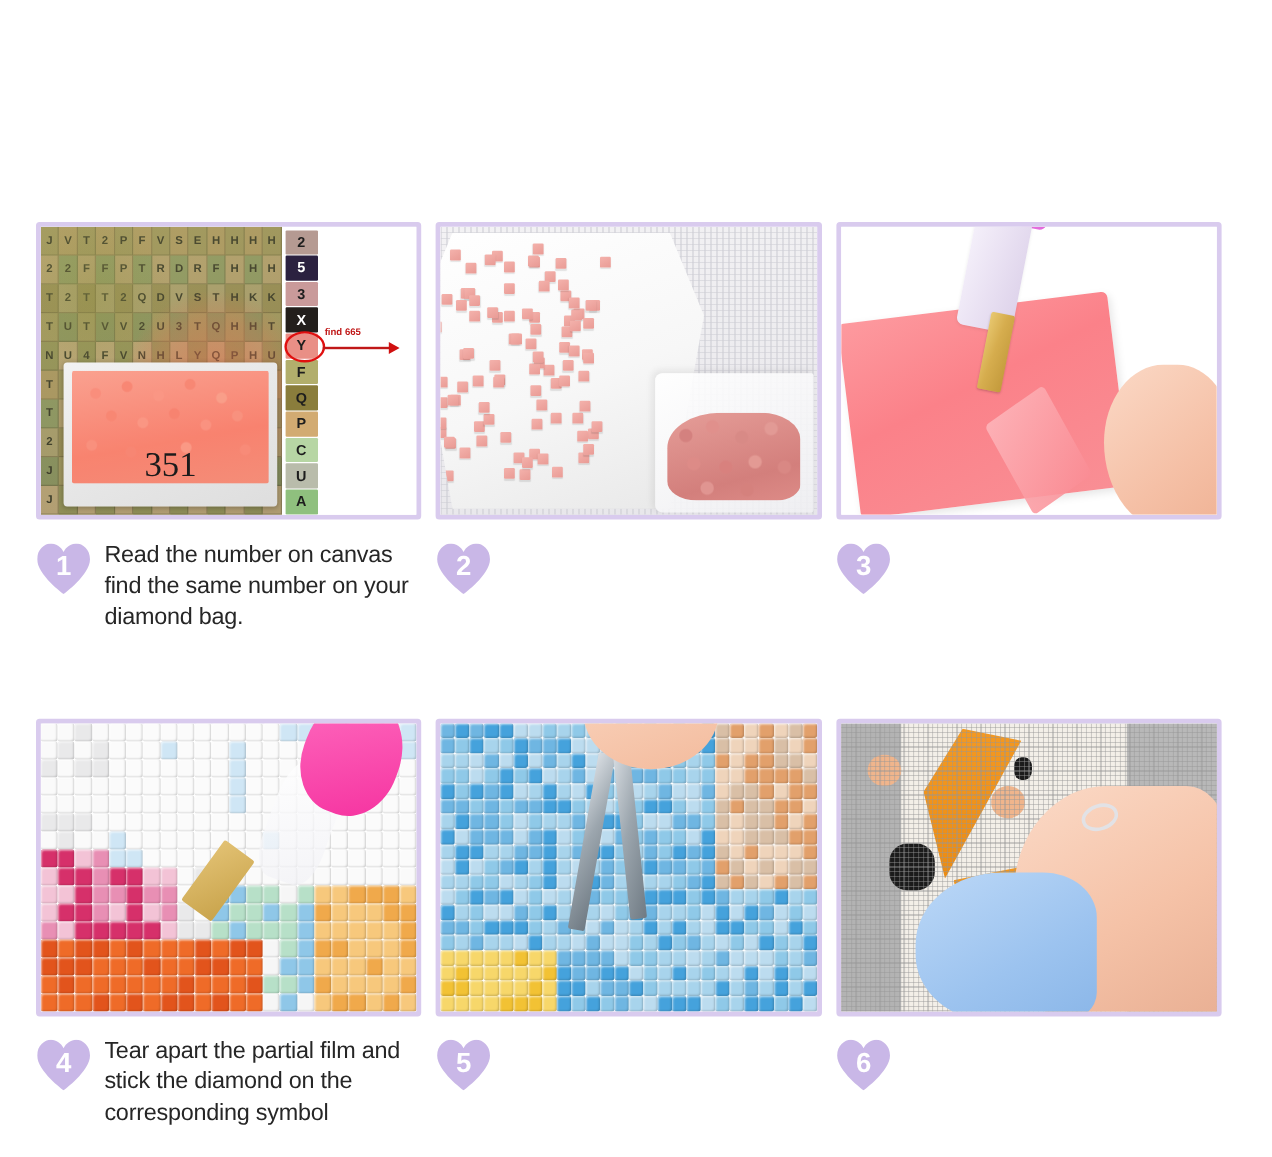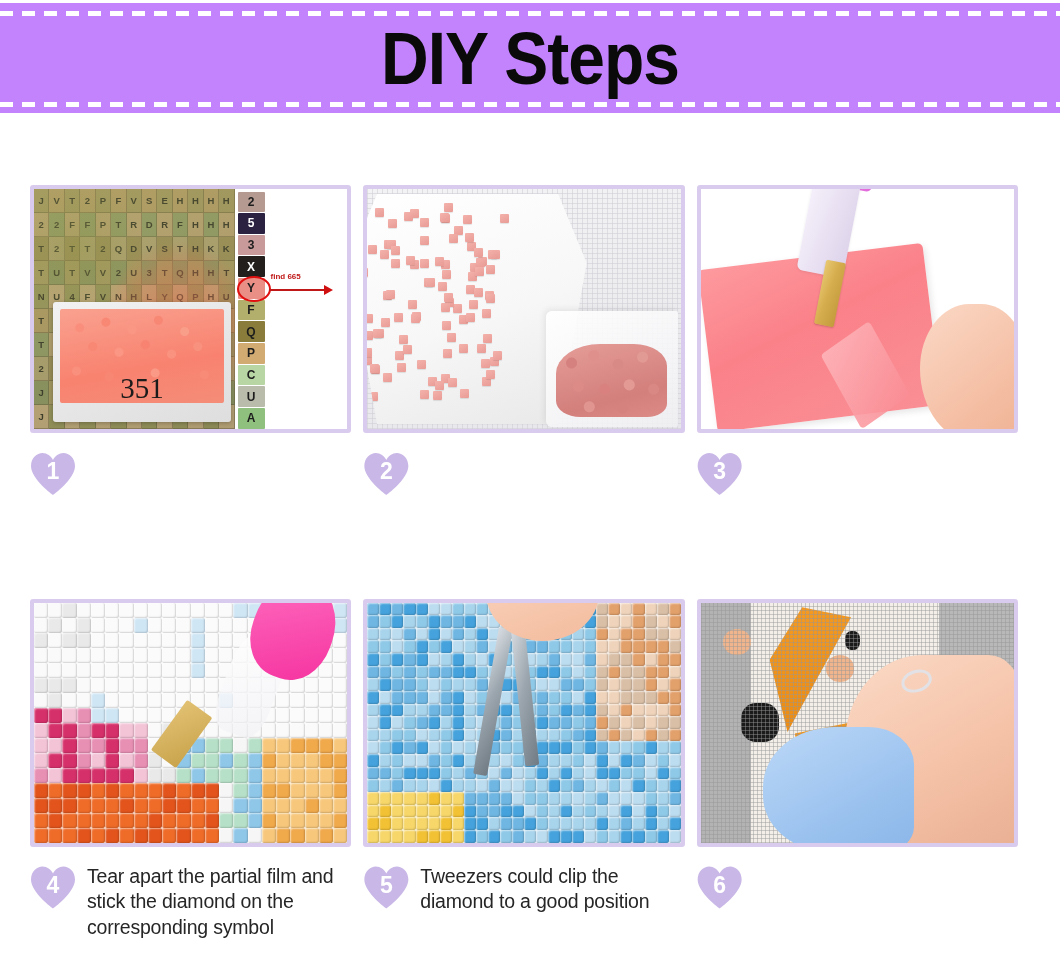--- a/index.html
+++ b/index.html
@@ -446,25 +446,20 @@
     position: absolute; background: #f0b58c; border-radius: 50%;
   }
   .p6 .fox-cheek1 { left: 7%; top: 11%; width: 9%; height: 11%; }
   .p6 .fox-cheek2 { left: 40%; top: 22%; width: 9%; height: 11%; }
 </style>
 </head>
 <body>
 
 <div class="page">
 
-  <div class="header-band">
-    <div class="header-dash-top"></div>
-    <div class="header-dash-bottom"></div>
-    <div class="header-title">DIY Steps</div>
-  </div>
 
   <div class="steps-grid">
 
     <div class="step">
       <div class="photo-frame">
         <div class="photo-inner p1">
           <div class="chart-area">
             <div class="chart-grid" id="p1-grid">
                 <div class="cell" style="background: rgb(167, 155, 99);">J</div>
                 <div class="cell" style="background: rgb(185, 160, 106);">V</div>
@@ -622,20 +617,21 @@
             <div class="find-label">find 665</div>
             <div class="find-arrow"></div>
           </div>
         </div>
       </div>
       <div class="caption-row">
         <div class="heart-badge">
           <div class="heart-shape"></div>
           <div class="heart-num">1</div>
         </div>
+        <div class="caption-text">Read the number on canvas find the same number on your diamond bag.</div>
       </div>
     </div>
 
     <div class="step">
       <div class="photo-frame">
         <div class="photo-inner p2">
           <div class="mesh"></div>
           <div class="tray">
             <div class="tray-beads" id="p2-beads">
                 <div class="tbead" style="left: 56.1233%; top: 28.1309%;"></div>
@@ -1639,21 +1635,20 @@
           <div class="tweezer-a"></div>
           <div class="tweezer-b"></div>
           <div class="hand"></div>
         </div>
       </div>
       <div class="caption-row">
         <div class="heart-badge">
           <div class="heart-shape"></div>
           <div class="heart-num">5</div>
         </div>
-        <div class="caption-text">Tweezers could clip the diamond to a good position</div>
       </div>
     </div>
 
     <div class="step step-row2">
       <div class="photo-frame">
         <div class="photo-inner p6">
           <div class="fox-canvas">
             <div class="fox-grey-l"></div>
             <div class="fox-grey-r"></div>
             <div class="fox-ear"></div>

